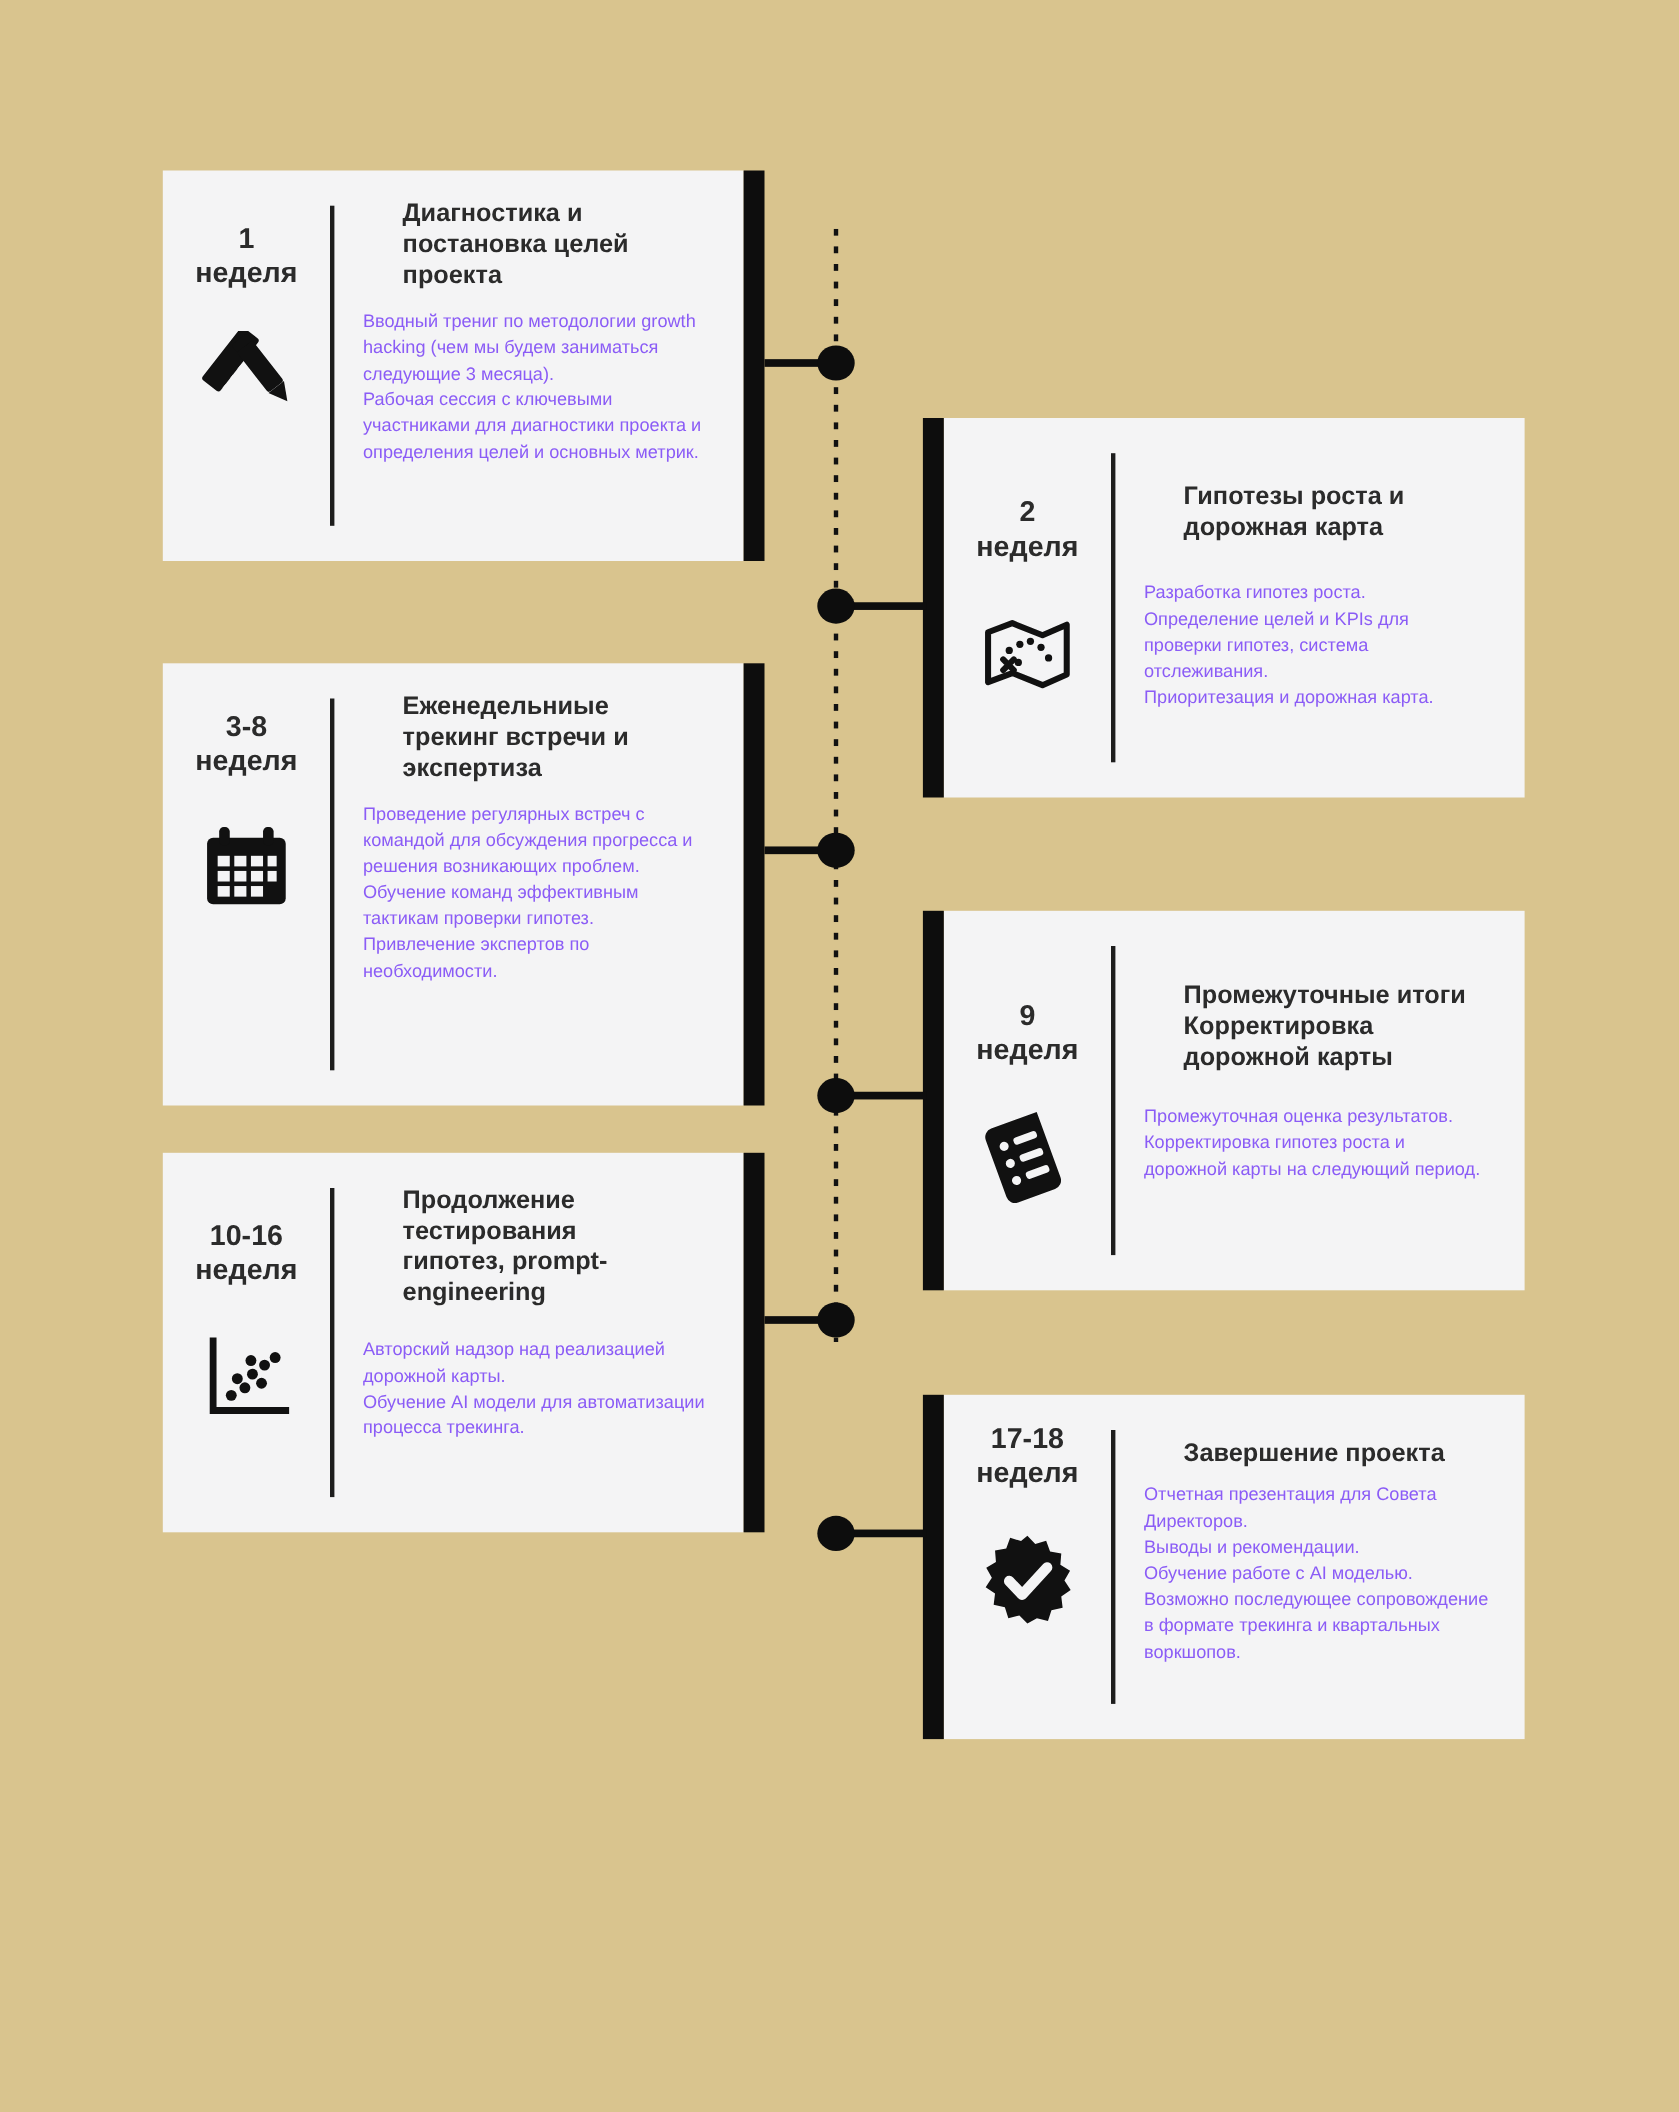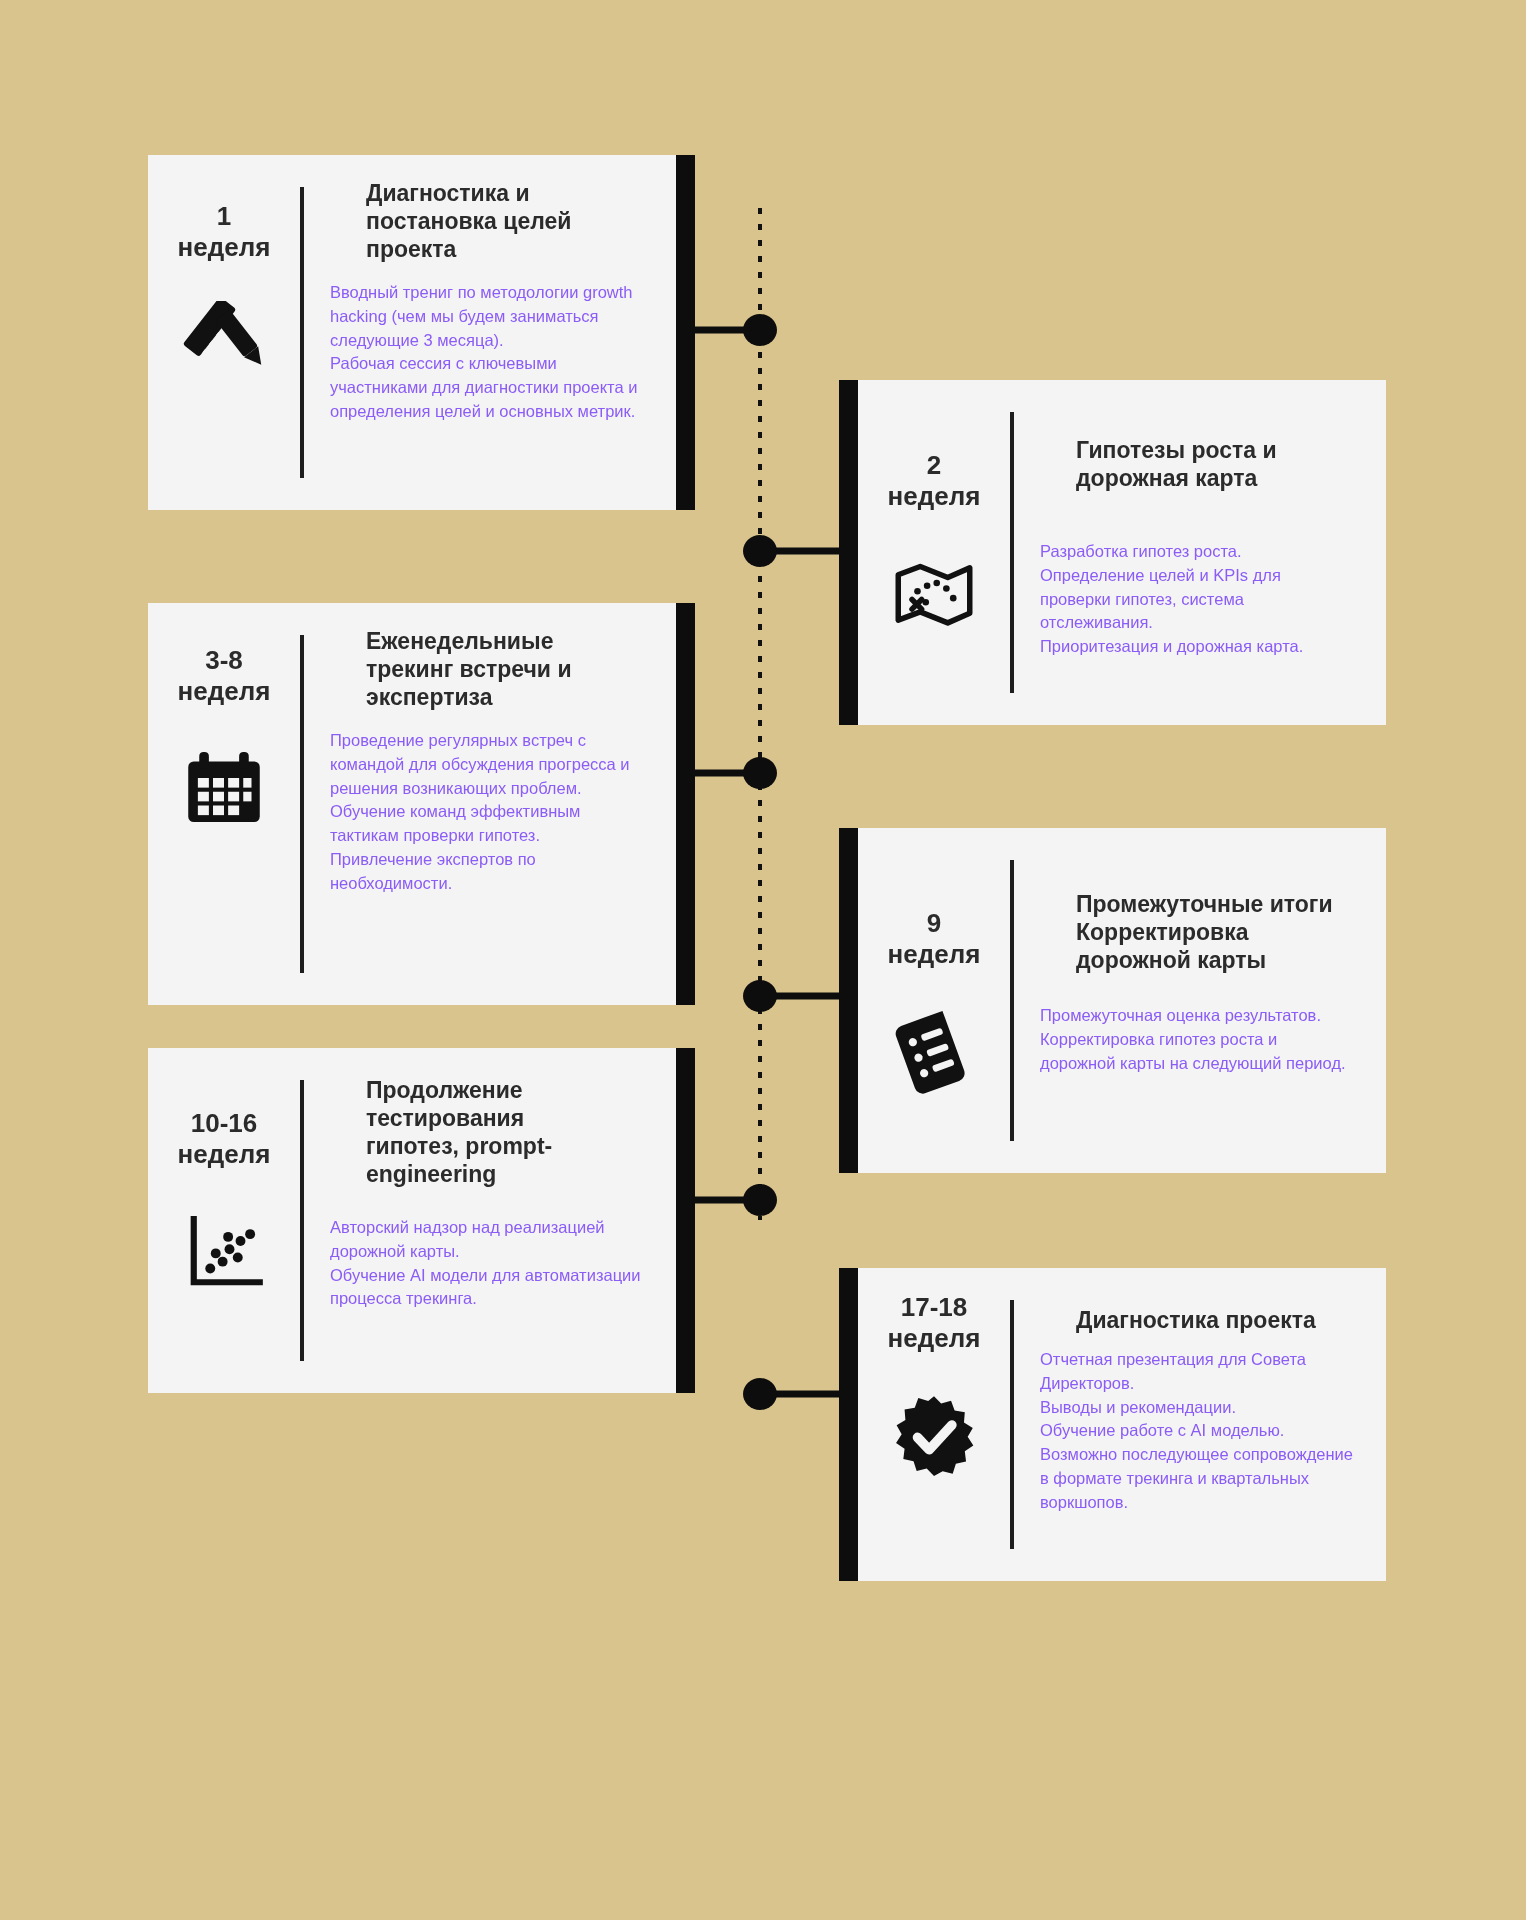--- a/index.html
+++ b/index.html
@@ -197,21 +197,21 @@
               <circle cx="26" cy="38" r="2.4"></circle>
             </g>
             <path d="M16 36 L23 43 M23 36 L16 43" stroke-width="4" stroke-linecap="round"></path>
           </svg>
         </div>
       </div>
       <div class="divider"></div>
       <div class="text-col" style="padding-top:56px;">
         <div class="card-title">Гипотезы роста и
 дорожная карта</div>
-        <div class="card-body" style="margin-top:48px;">Разработка гипотез роста.
+        <div class="card-body" style="margin-top:36px;">Разработка гипотез роста.
 Определение целей и  KPIs для проверки гипотез, система отслеживания.
 Приоритезация и дорожная карта.</div>
       </div>
     </div>
   </div>
 
   <div class="card left" style="left:148px; top:603px; width:528px; height:402px;">
     <div class="accent-bar"></div>
     <div class="card-inner">
       <div class="week-col" style="padding-top:42px;">
@@ -325,21 +325,21 @@
 неделя</div>
         <div class="icon-box">
           <svg viewBox="0 0 64 64">
             <path fill="#111" d="M32 3 l5.2 5.4 7.2-2.1 2.6 7.1 7.4 1.3-0.6 7.5 6.4 3.9-3.7 6.5 4.1 6.3-6.2 4.2 0.9 7.5-7.4 1.6-2.3 7.2-7.3-1.8L32 61l-5.3-5.3-7.3 1.8-2.3-7.2-7.4-1.6 0.9-7.5-6.2-4.2 4.1-6.3-3.7-6.5 6.4-3.9-0.6-7.5 7.4-1.3 2.6-7.1 7.2 2.1z"></path>
             <path d="M20 33 L28.5 42 L45 24" stroke="#f4f4f5" stroke-width="7" fill="none" stroke-linecap="round" stroke-linejoin="round"></path>
           </svg>
         </div>
       </div>
       <div class="divider"></div>
       <div class="text-col" style="padding-top:38px;">
-        <div class="card-title">Диагностика проекта</div>
+        <div class="card-title">Завершение проекта</div>
         <div class="card-body" style="margin-top:14px;">Отчетная презентация для Совета Директоров.
 Выводы и рекомендации.
 Обучение работе с AI моделью.
 Возможно последующее сопровождение в формате трекинга и квартальных воркшопов.</div>
       </div>
     </div>
   </div>
 
   <div class="connector" style="left:695px; top:330px; width:75px;"></div>
   <div class="node" style="left:760px; top:330px;"></div>

